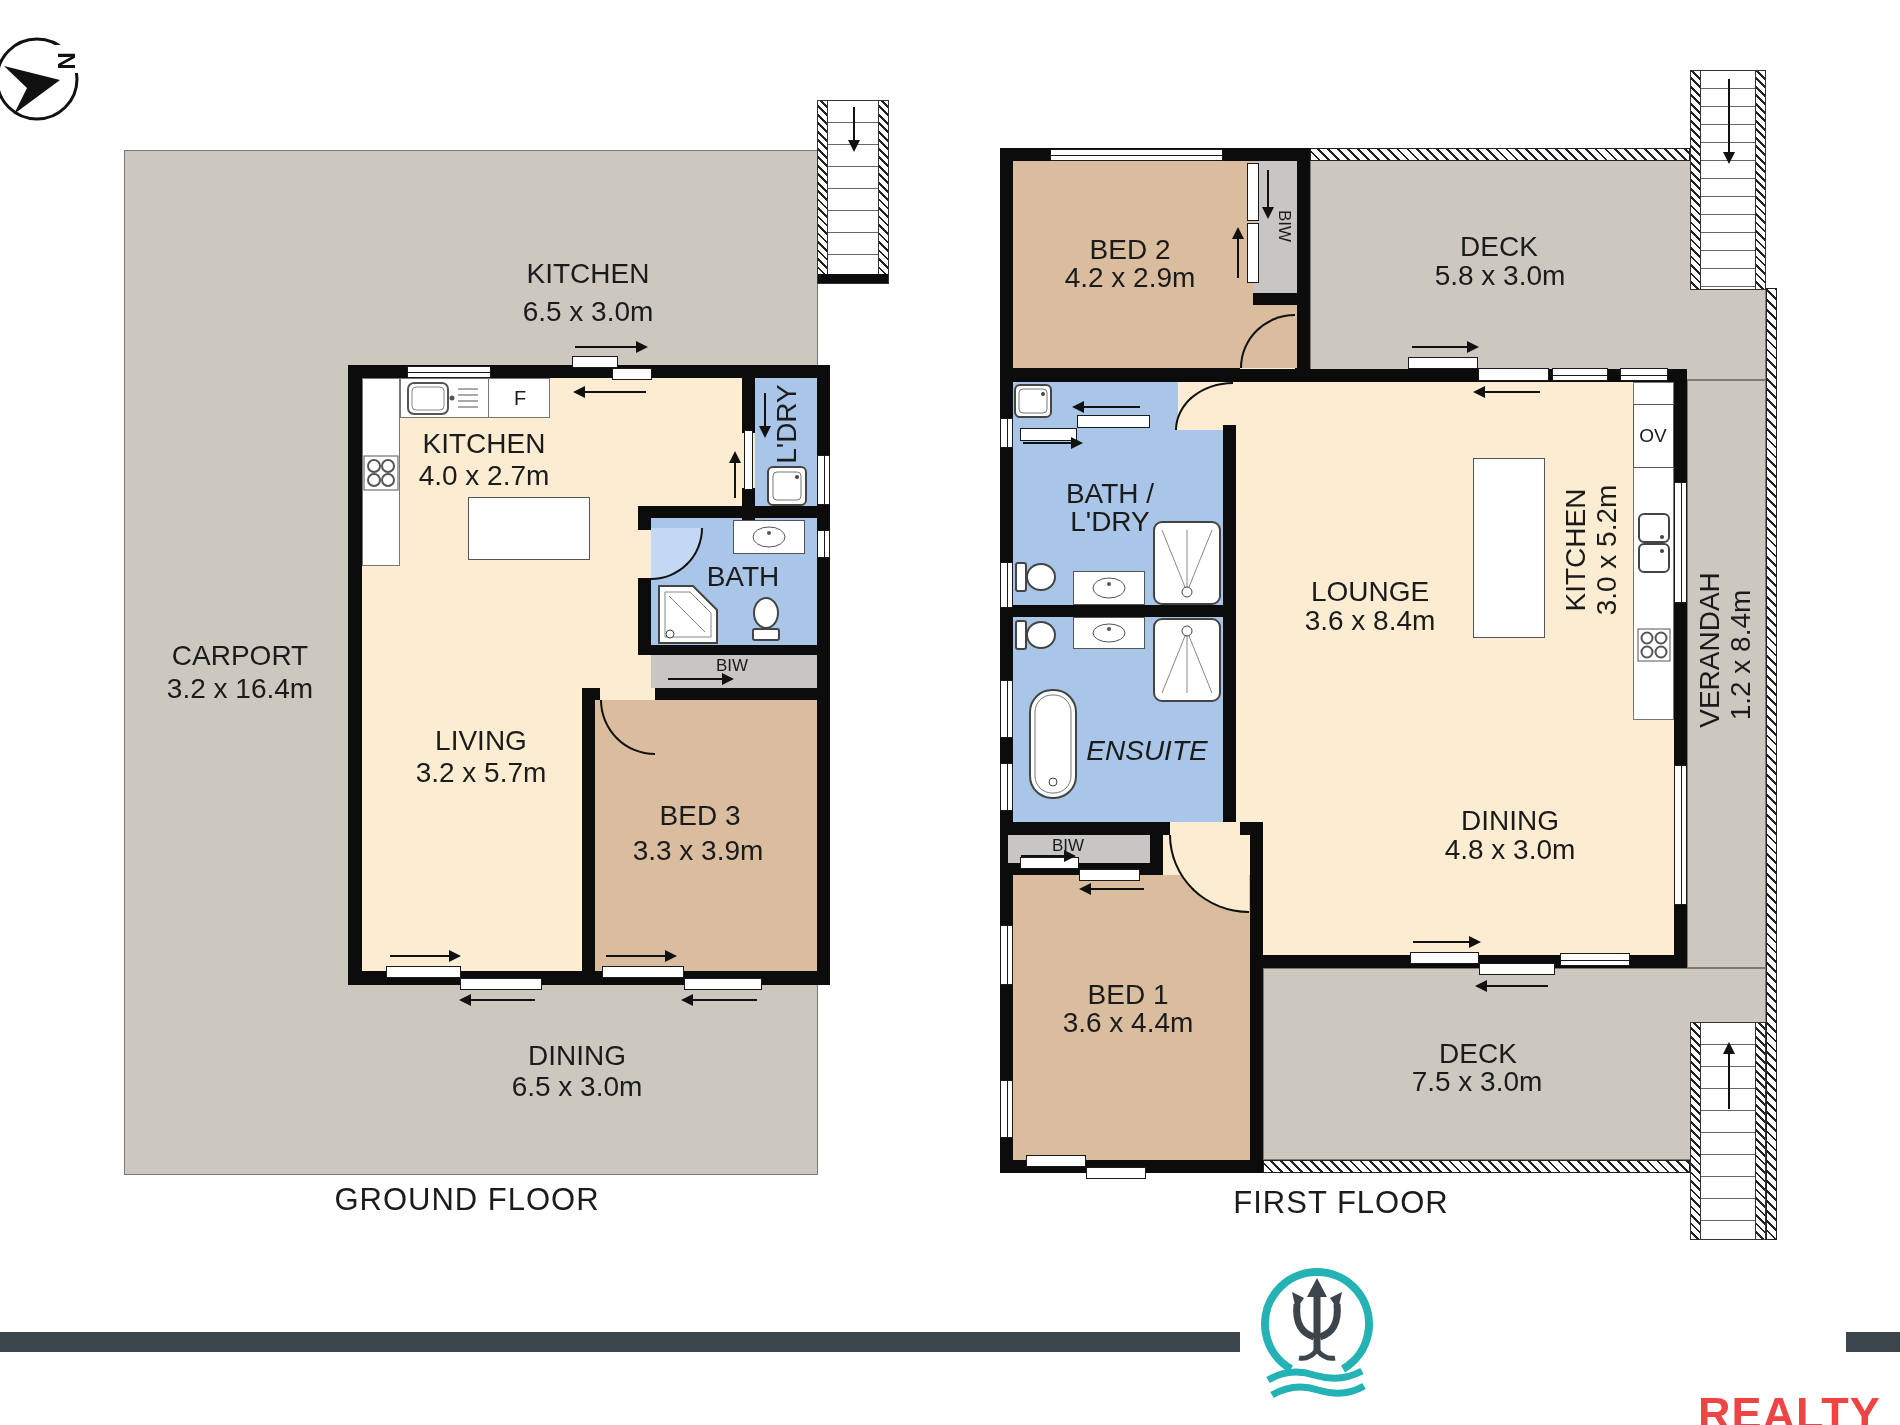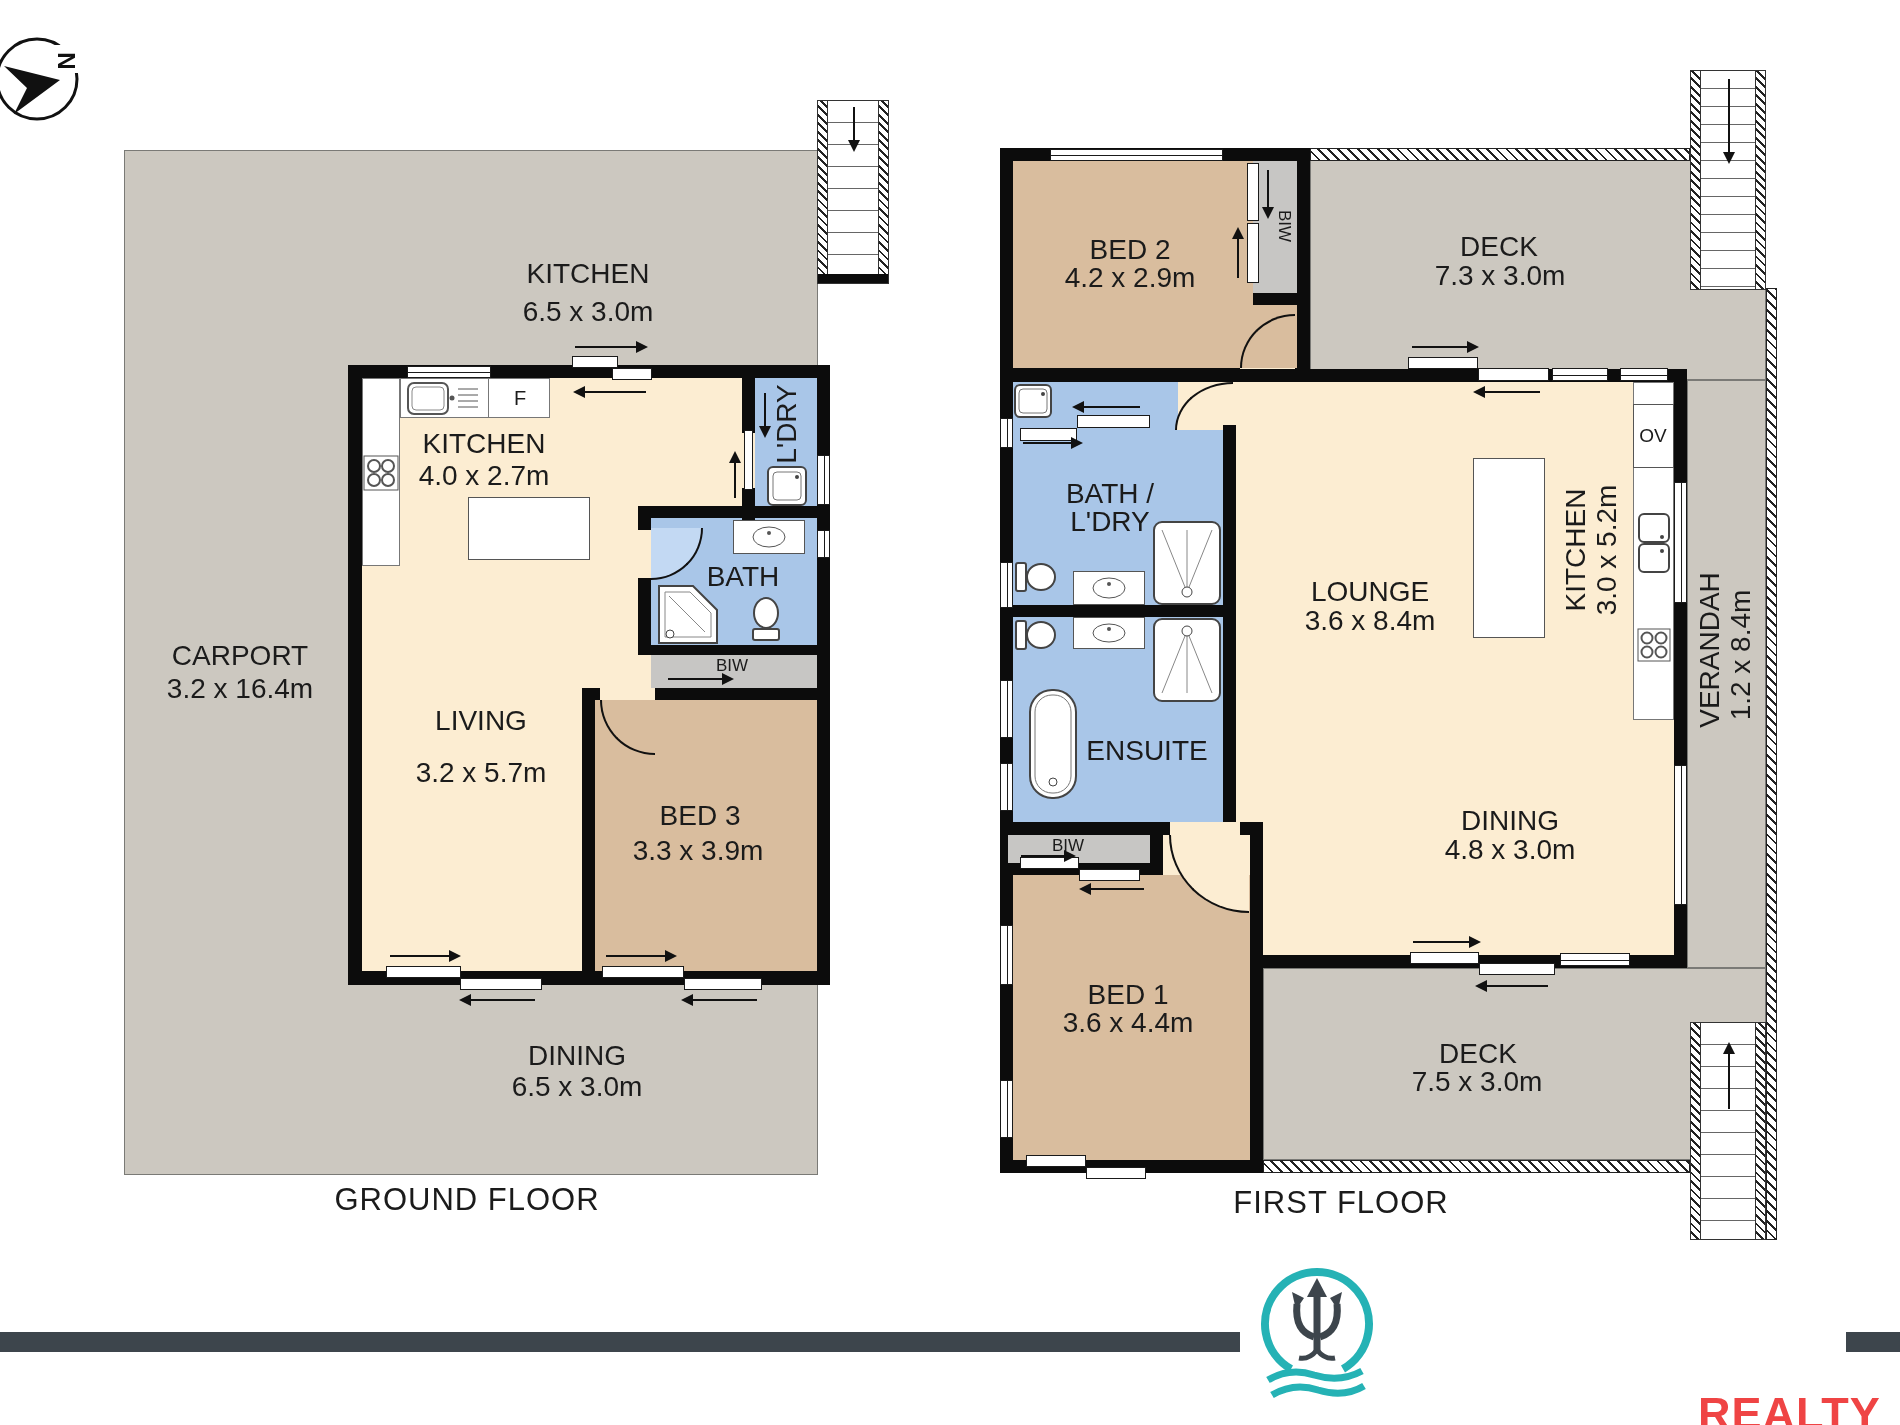--- a/index.html
+++ b/index.html
@@ -150,21 +150,21 @@
   <div class="ar l" style="left:692px;top:999px;width:65px;"></div>
 
   <div class="lab" style="left:588px;top:274px;">KITCHEN</div>
   <div class="lab" style="left:588px;top:312px;">6.5 x 3.0m</div>
   <div class="lab" style="left:240px;top:656px;">CARPORT</div>
   <div class="lab" style="left:240px;top:689px;">3.2 x 16.4m</div>
   <div class="lab" style="left:577px;top:1056px;">DINING</div>
   <div class="lab" style="left:577px;top:1087px;">6.5 x 3.0m</div>
   <div class="lab" style="left:484px;top:444px;">KITCHEN</div>
   <div class="lab" style="left:484px;top:476px;">4.0 x 2.7m</div>
-  <div class="lab" style="left:481px;top:721px;text-align:right;">LIVING</div>
+  <div class="lab" style="left:481px;top:741px;text-align:right;">LIVING</div>
   <div class="lab" style="left:481px;top:773px;">3.2 x 5.7m</div>
   <div class="lab" style="left:700px;top:816px;">BED 3</div>
   <div class="lab" style="left:698px;top:851px;">3.3 x 3.9m</div>
   <div class="lab" style="left:743px;top:577px;">BATH</div>
   <div class="vlab" style="left:787px;top:424px;">L'DRY</div>
   <div class="floor-title" style="left:467px;top:1200px;">GROUND FLOOR</div>
 
   <div class="outdoor" style="left:1310px;top:148px;width:456px;height:232px;"></div>
   <div class="outdoor" style="left:1687px;top:380px;width:79px;height:588px;"></div>
   <div class="outdoor" style="left:1263px;top:968px;width:503px;height:192px;"></div>
@@ -304,24 +304,24 @@
   <div class="pn" style="left:1479px;top:963px;width:76px;height:12px;"></div>
   <div class="ar r" style="left:1413px;top:941px;width:57px;"></div>
   <div class="ar l" style="left:1486px;top:985px;width:62px;"></div>
   <div class="win mh" style="left:1560px;top:953px;width:70px;height:13px;"></div>
   <div class="pn" style="left:1026px;top:1155px;width:60px;height:12px;"></div>
   <div class="pn" style="left:1086px;top:1167px;width:60px;height:12px;"></div>
 
   <div class="lab" style="left:1130px;top:250px;">BED 2</div>
   <div class="lab" style="left:1130px;top:278px;">4.2 x 2.9m</div>
   <div class="lab" style="left:1499px;top:247px;">DECK</div>
-  <div class="lab" style="left:1500px;top:276px;">7.3 x 3.0m</div>
+  <div class="lab" style="left:1500px;top:276px;">5.8 x 3.0m</div>
   <div class="lab" style="left:1110px;top:494px;">BATH /</div>
   <div class="lab" style="left:1110px;top:522px;">L'DRY</div>
-  <div class="lab" style="left:1147px;top:751px;">ENSUITE</div>
+  <div class="lab" style="left:1147px;top:751px;font-style:italic;">ENSUITE</div>
   <div class="lab" style="left:1370px;top:592px;">LOUNGE</div>
   <div class="lab" style="left:1370px;top:621px;">3.6 x 8.4m</div>
   <div class="vlab" style="left:1576px;top:550px;">KITCHEN</div>
   <div class="vlab" style="left:1607px;top:550px;">3.0 x 5.2m</div>
   <div class="vlab" style="left:1710px;top:650px;">VERANDAH</div>
   <div class="vlab" style="left:1741px;top:655px;">1.2 x 8.4m</div>
   <div class="lab" style="left:1510px;top:821px;">DINING</div>
   <div class="lab" style="left:1510px;top:850px;">4.8 x 3.0m</div>
   <div class="lab" style="left:1128px;top:995px;">BED 1</div>
   <div class="lab" style="left:1128px;top:1023px;">3.6 x 4.4m</div>

